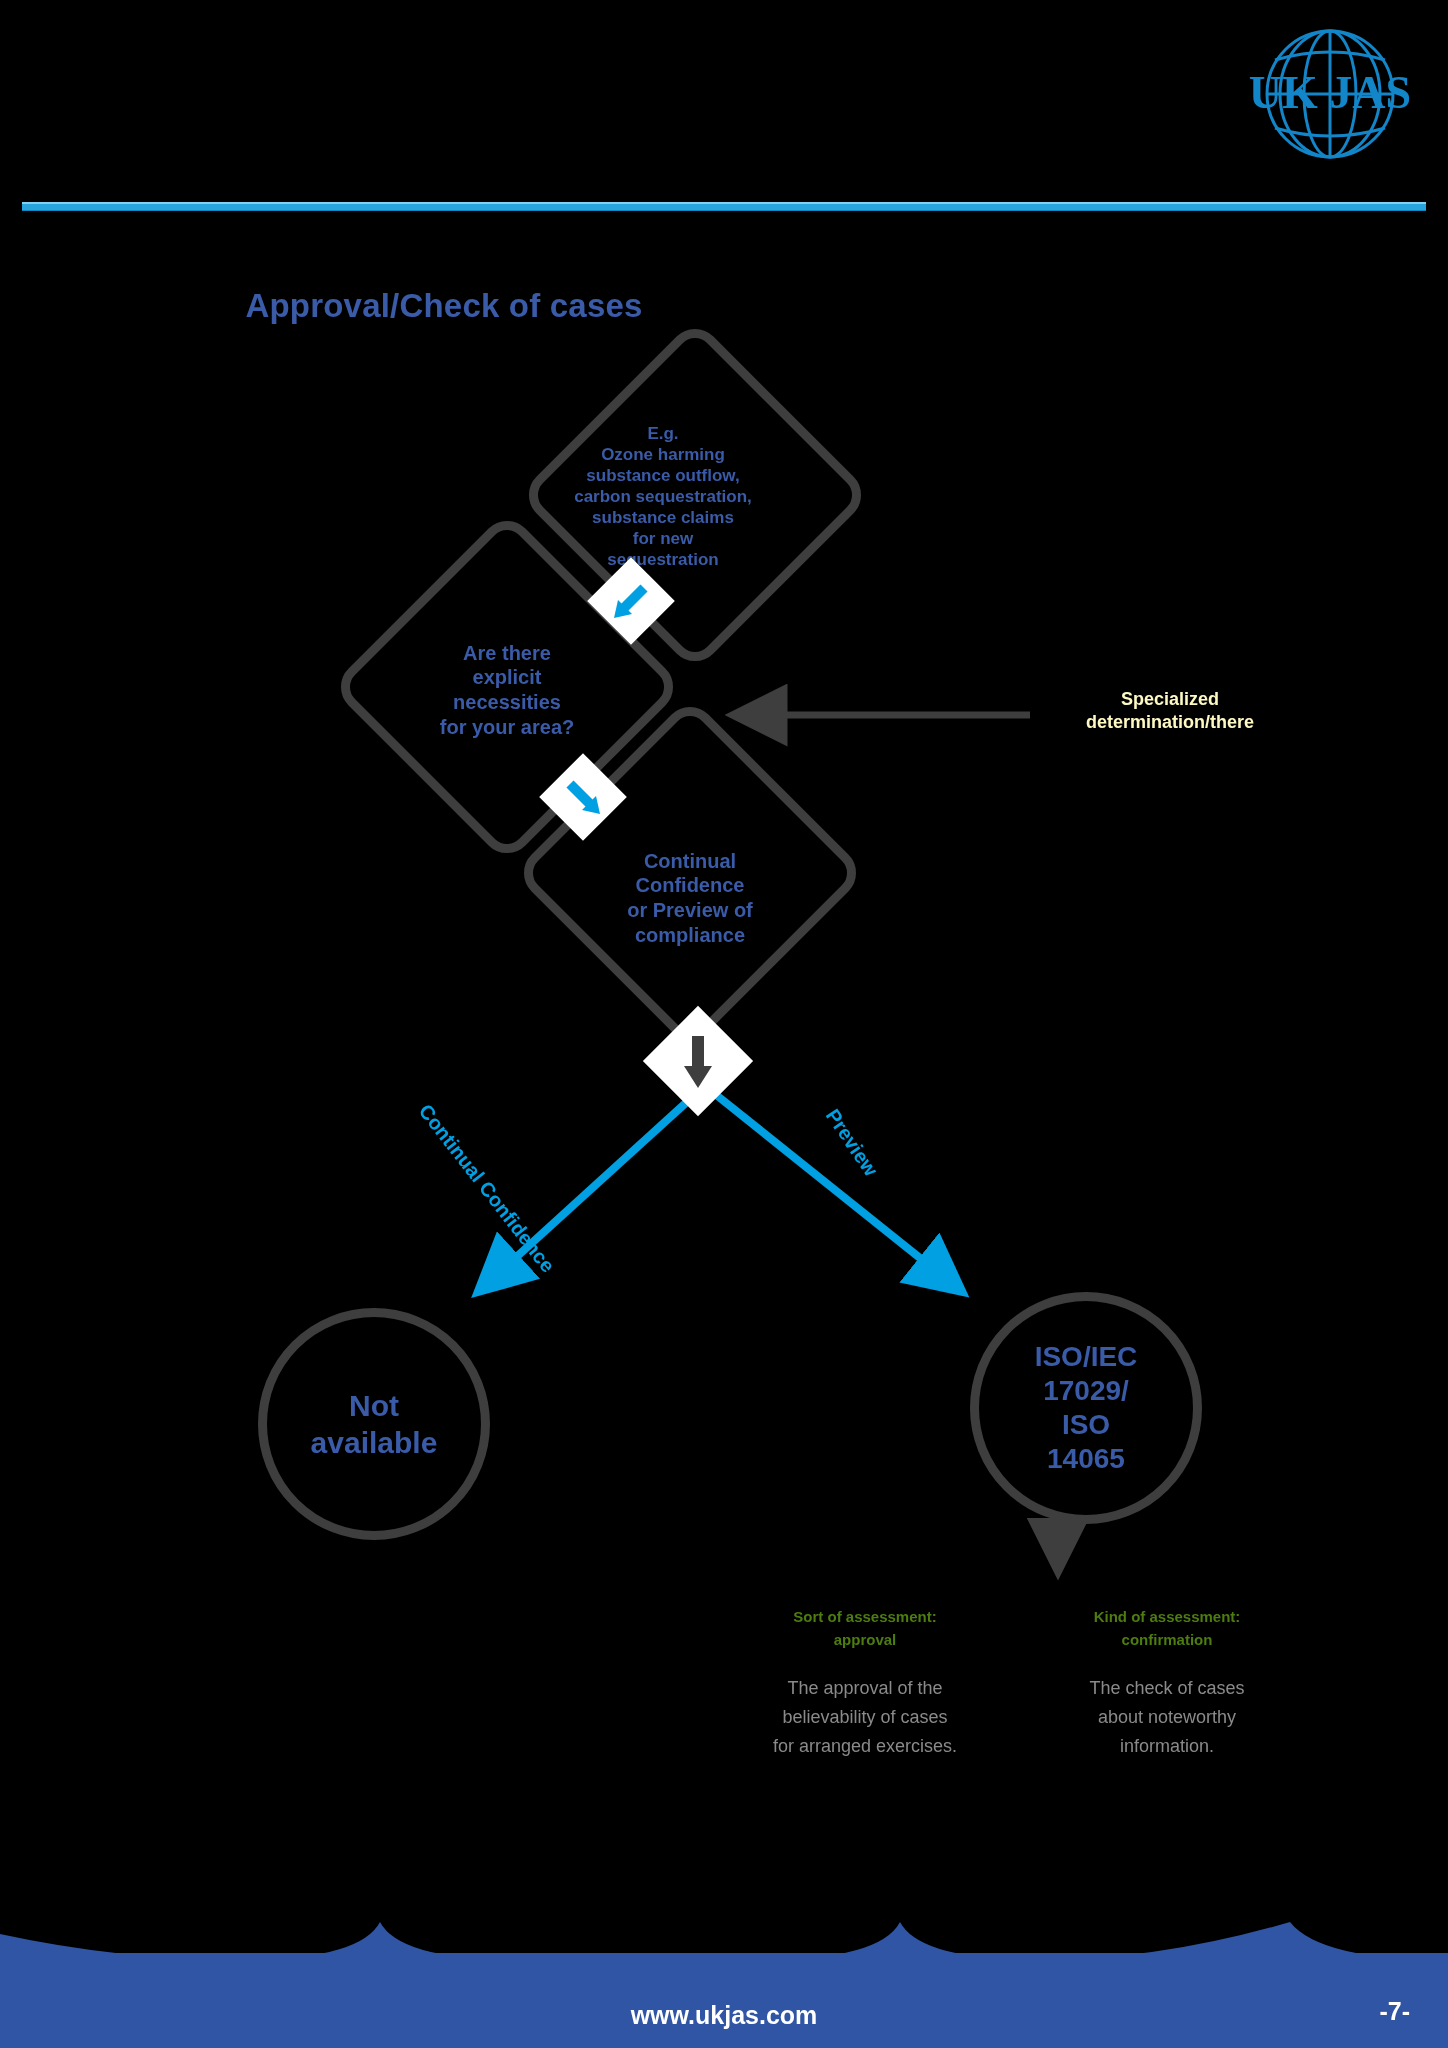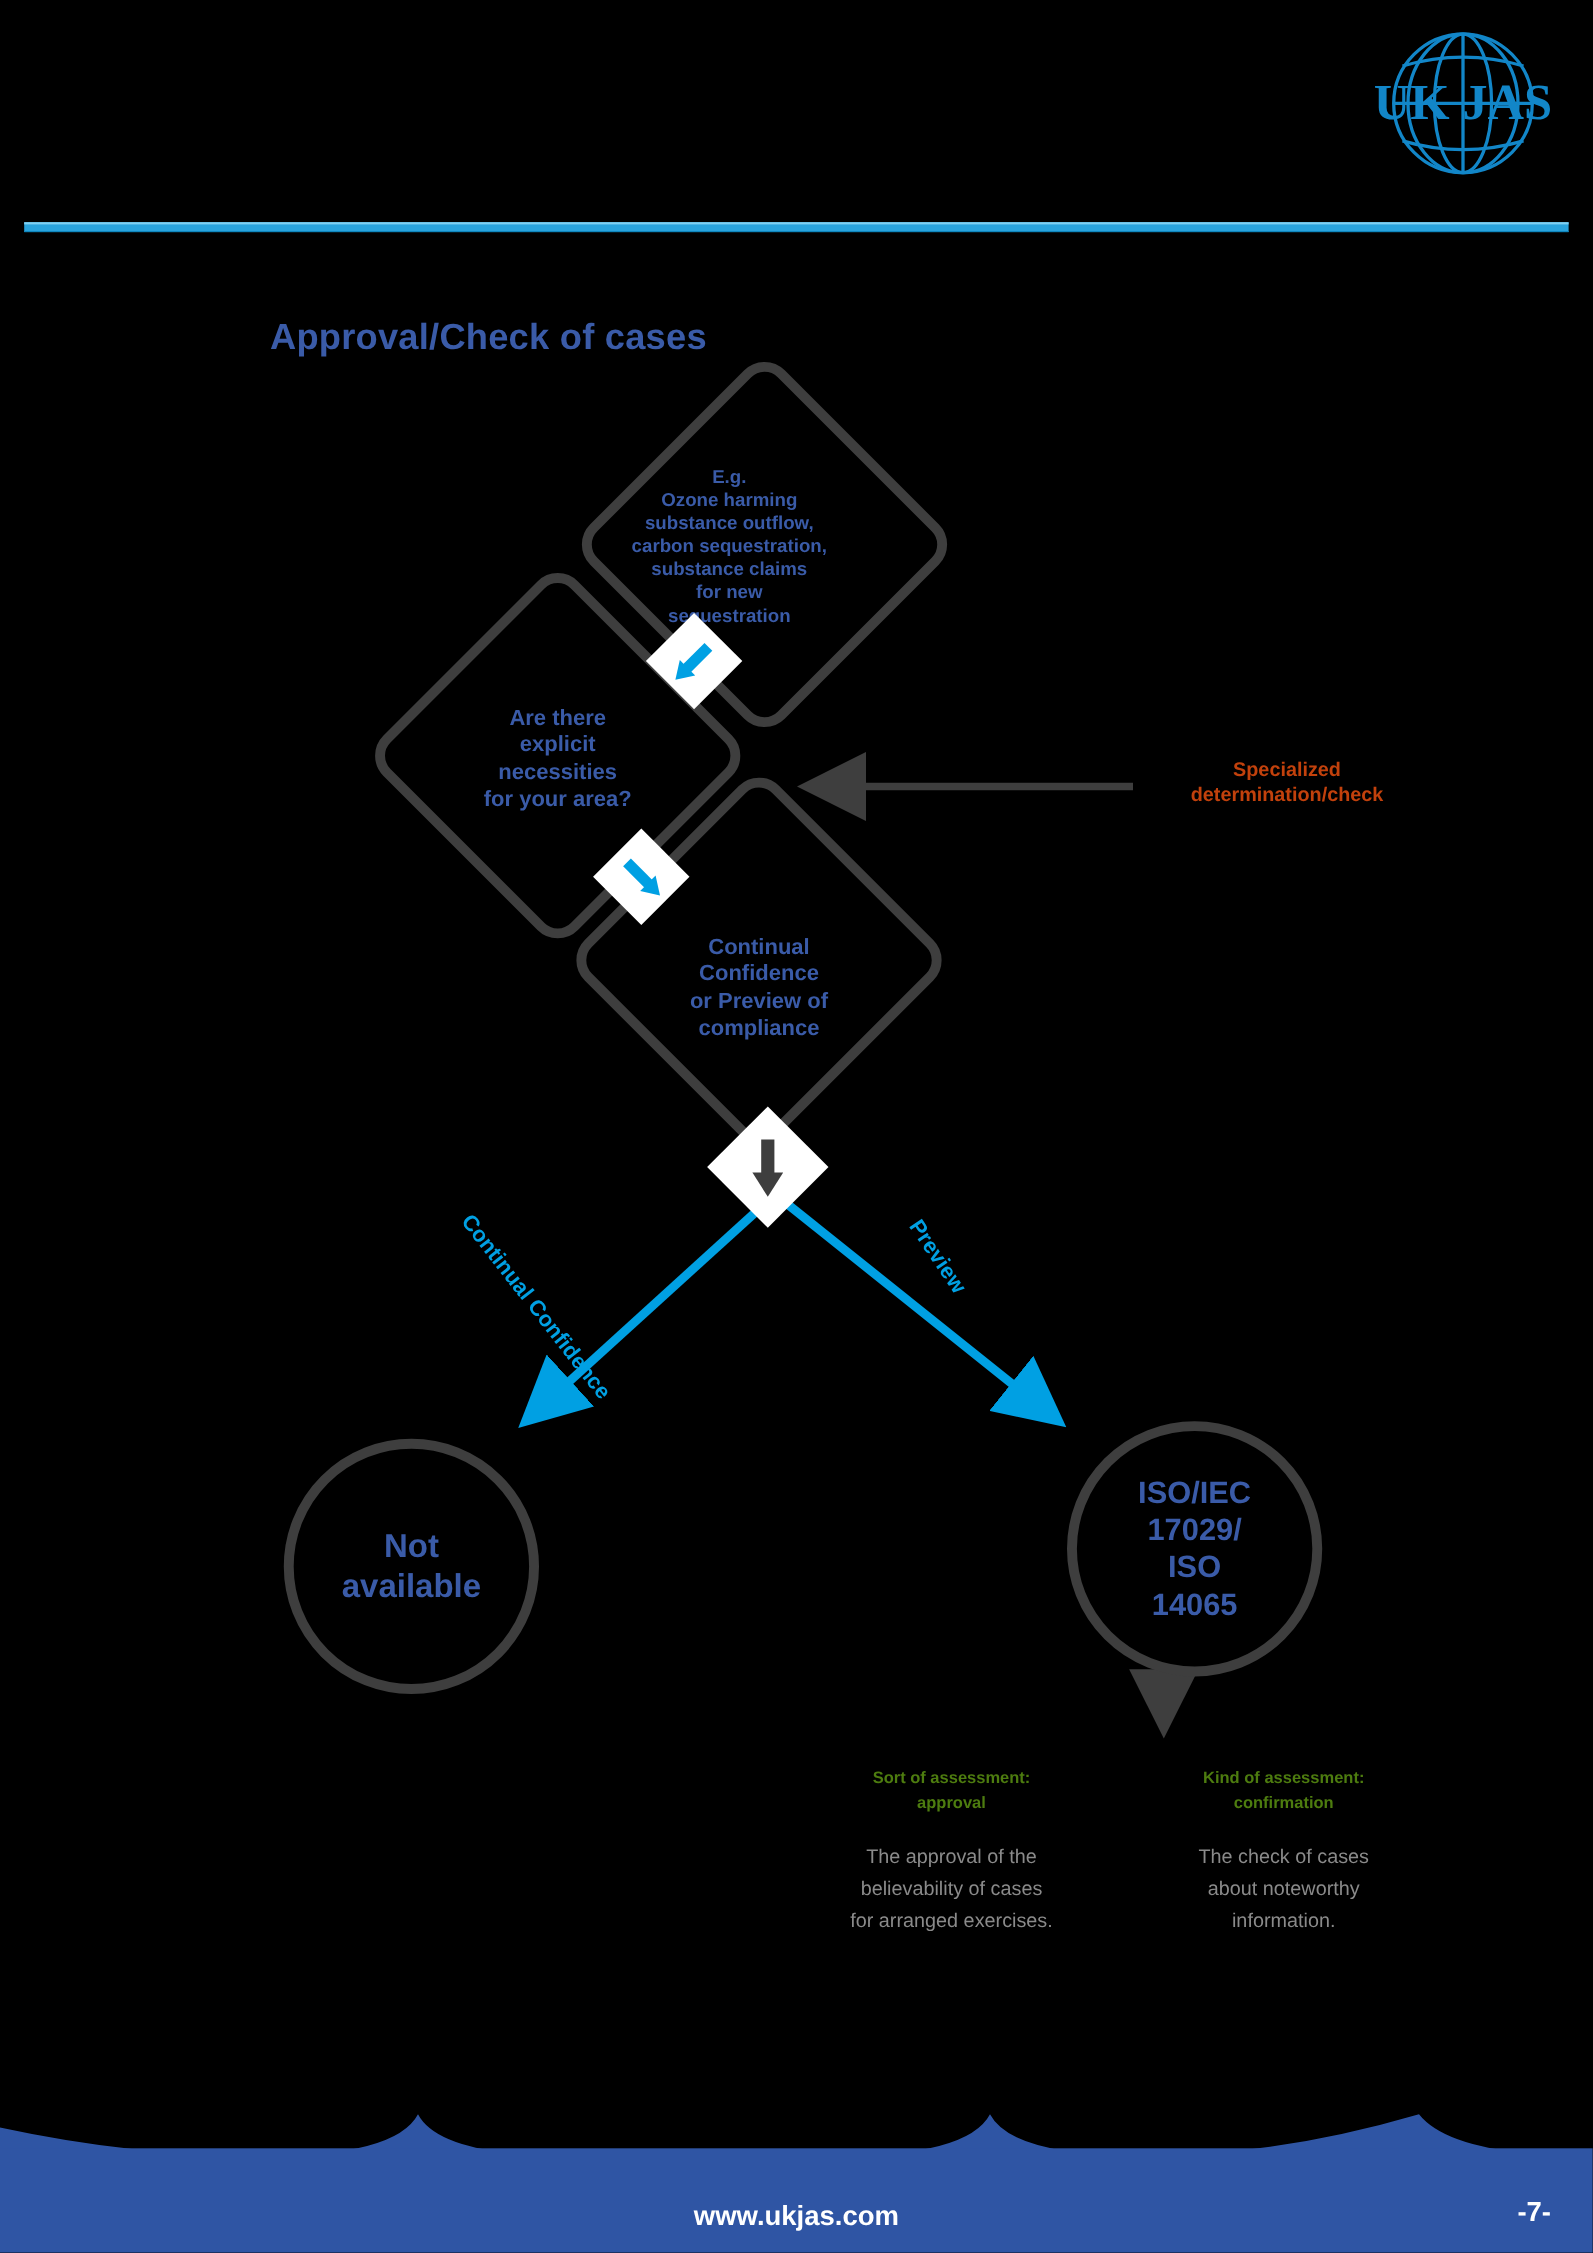--- a/index.html
+++ b/index.html
@@ -55,21 +55,21 @@
   
   #wd3{
     position:absolute; left:659px; top:1022px; width:78px; height:78px;
     background:#fff; transform:rotate(45deg);
   }
   #wd3 svg{ transform:rotate(-45deg); }
 
   
   .side-label{
     position:absolute; left:1040px; top:688px; width:260px; text-align:center;
-    color:#c2410c; font-weight:bold; font-size:18px; line-height:1.3;
+    color:#fef9c3; font-weight:bold; font-size:18px; line-height:1.3;
   }
 
   
   .circ{
     position:absolute; border:9px solid #3E3E3E; border-radius:50%;
     display:flex; align-items:center; justify-content:center; text-align:center;
     color:#3A5BA8; font-weight:bold;
   }
   #circL{ left:258px; top:1308px; width:232px; height:232px; font-size:30px; line-height:1.25; }
   #circR{ left:970px; top:1292px; width:232px; height:232px; font-size:28px; line-height:1.22; }
@@ -205,21 +205,21 @@
     <svg width="78" height="78" viewBox="0 0 78 78">
       <g stroke="#3E3E3E" stroke-width="12" fill="none">
         <line x1="39" y1="14" x2="39" y2="46"></line>
       </g>
       <path d="M39 66 L25 44 L53 44 Z" fill="#3E3E3E"></path>
     </svg>
   </div>
 
   <div class="side-label">
     <div>Specialized</div>
-    <div>determination/check</div>
+    <div>determination/there</div>
   </div>
 
   <div class="branch" id="brL">Continual Confidence</div>
   <div class="branch" id="brR">Preview</div>
 
   <div class="circ" id="circL">
     <div>
       <div>Not</div>
       <div>available</div>
     </div>

